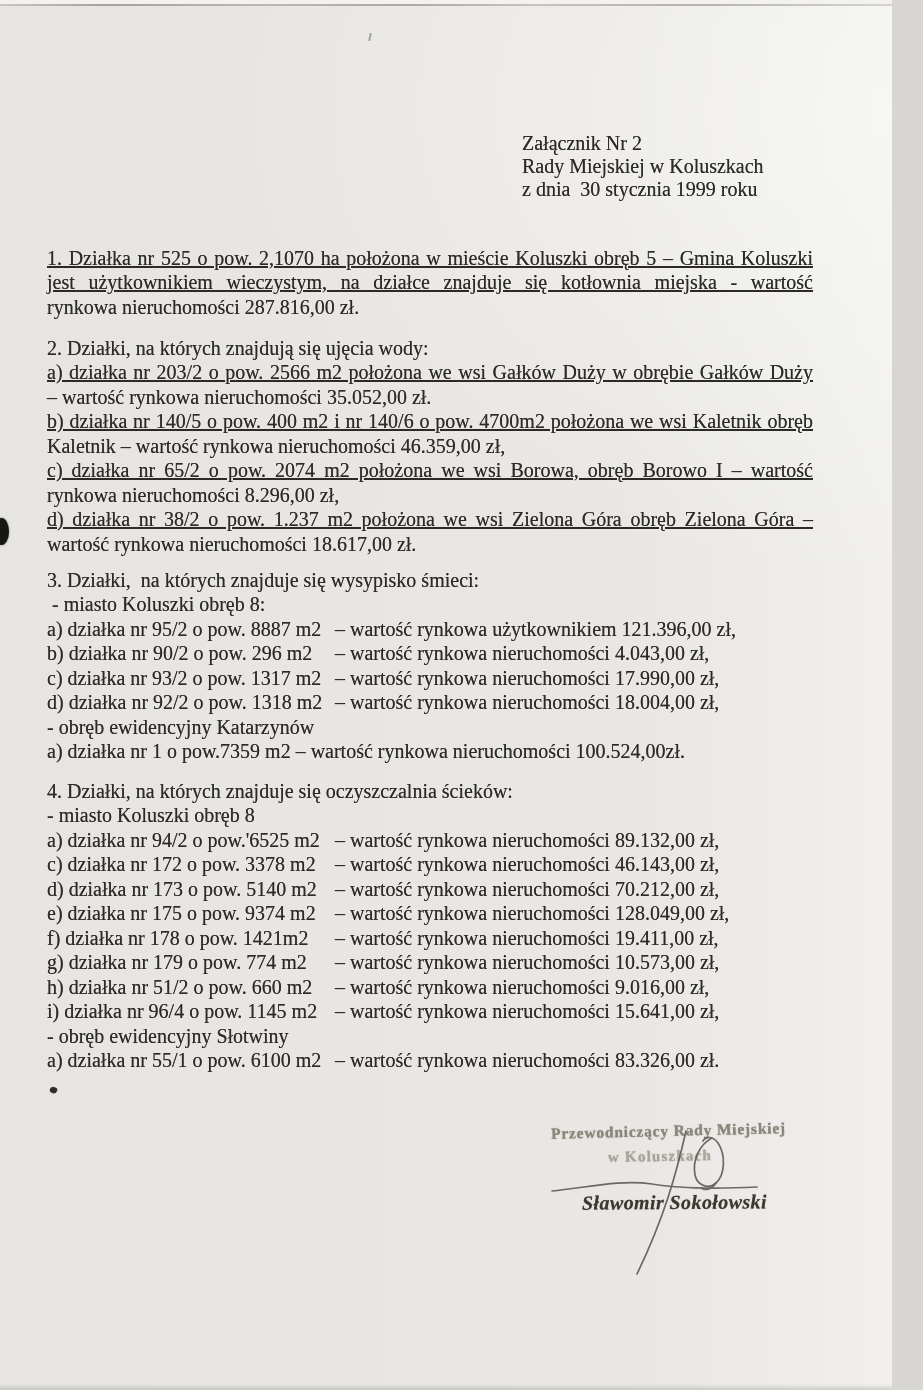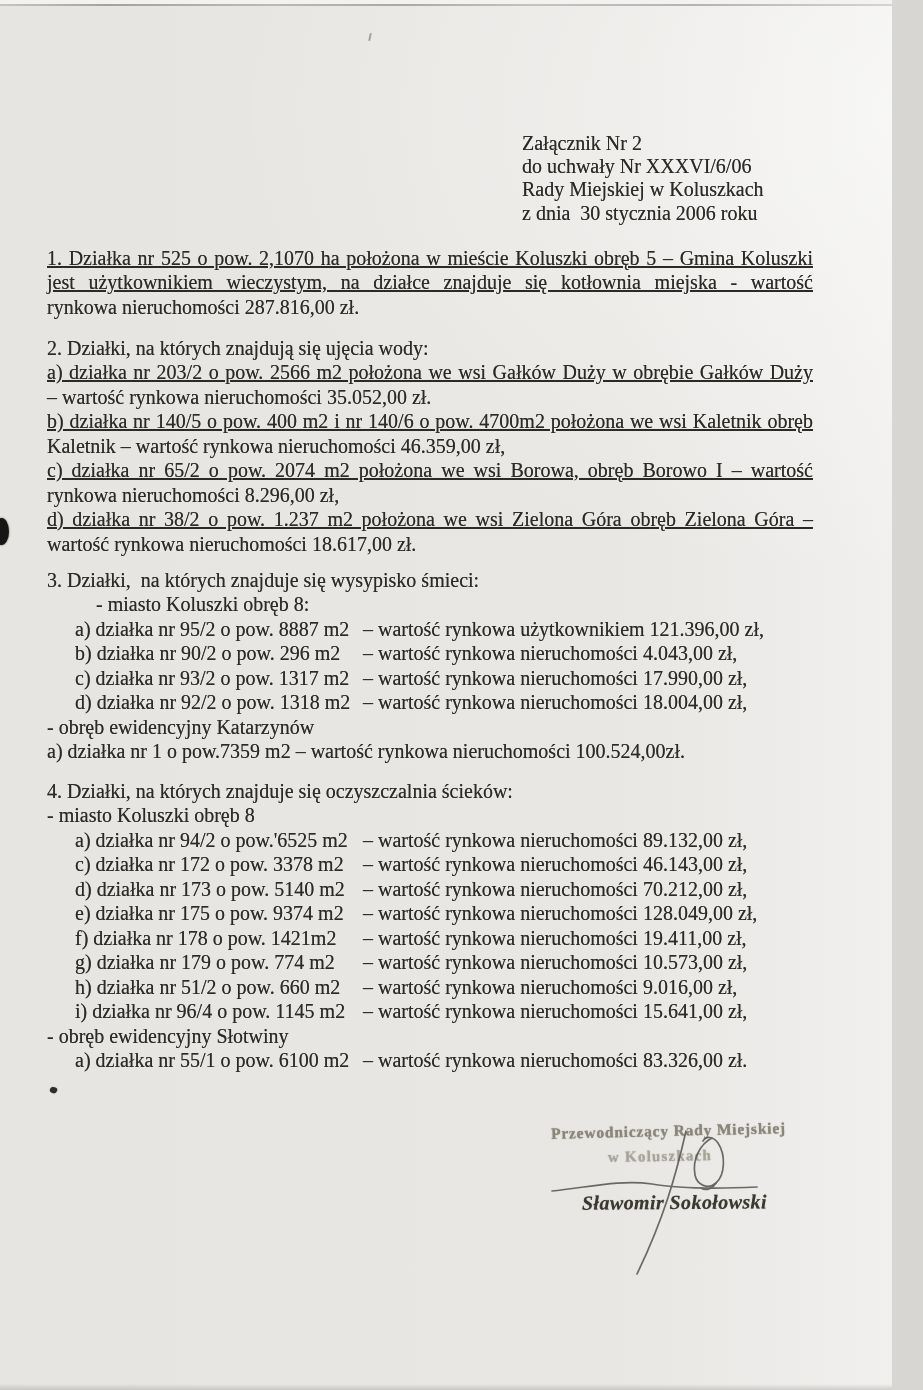--- a/index.html
+++ b/index.html
@@ -9,23 +9,23 @@
     font-size:20px;line-height:24.45px;color:#2b2a27;
     background:
       radial-gradient(120% 55% at 100% 8%, rgba(252,252,251,.55), rgba(252,252,251,0) 62%),
       linear-gradient(90deg,#e7e5e2 0%,#e9e7e4 70%,#eeedeb 92%,#f1f0ee 100%);
   }
   .page::after{content:"";position:absolute;left:0;right:0;bottom:0;height:6px;
     background:linear-gradient(180deg,rgba(120,118,114,0),rgba(120,118,114,.28));}
   .txt{position:absolute;left:47px;width:766px;text-shadow:0 0 .6px rgba(40,39,36,.65);}
   .just{text-align:justify;text-align-last:justify;text-decoration:underline;}
   .pre{white-space:pre-wrap;}
-  .row{display:flex;margin-left:28px;}
+  .row{display:flex;}
   .lc{flex:0 0 288px;}
-  .indent{padding-left:5px;margin-left:44px;}
+  .indent{padding-left:5px;}
   .hdr{position:absolute;left:522px;top:132px;line-height:23.2px;text-shadow:0 0 .6px rgba(40,39,36,.65);}
   
   .topstrip{position:absolute;left:0;top:0;width:100%;height:4px;background:#f3f2f0;}
   .topline{position:absolute;left:0;top:4px;width:100%;height:2px;opacity:.7;
     background:linear-gradient(90deg,#b9b8b5 0,#868582 12%,#a7a6a3 30%,#8e8d8a 45%,#b3b2af 60%,#9a9996 78%,#c6c5c2 100%);}
   .punch{position:absolute;left:-6px;top:518px;width:15px;height:27px;border-radius:50%;
     background:#161614;box-shadow:0 0 2px rgba(20,20,20,.65);}
   .inkdot{position:absolute;left:50px;top:1087px;width:7px;height:6px;background:#2e2d2a;
     border-radius:60% 40% 55% 45%;transform:rotate(25deg);box-shadow:0 0 1px #55534f;}
   .speck{position:absolute;left:369px;top:33px;width:2px;height:8px;background:#90908c;
@@ -48,23 +48,22 @@
 <div class="page">
 
   <div class="topstrip"></div>
   <div class="topline"></div>
   <div class="punch"></div>
   <div class="inkdot"></div>
   <div class="speck"></div>
 
   <div class="hdr">
     <div>Załącznik Nr 2</div>
-    <div>do uchwały Nr XXXVI/6/06</div>
     <div>Rady Miejskiej w Koluszkach</div>
-    <div class="pre">z dnia  30 stycznia 2006 roku</div>
+    <div class="pre">z dnia  30 stycznia 1999 roku</div>
   </div>
 
   <div class="txt" style="top:246px">
     <div class="just">1. Działka nr 525 o pow. 2,1070 ha położona w mieście Koluszki obręb 5 – Gmina Koluszki</div>
     <div class="just">jest użytkownikiem wieczystym, na działce znajduje się kotłownia miejska - wartość</div>
     <div>rynkowa nieruchomości 287.816,00 zł.</div>
   </div>
 
   <div class="txt" style="top:336px">
     <div>2. Działki, na których znajdują się ujęcia wody:</div>

